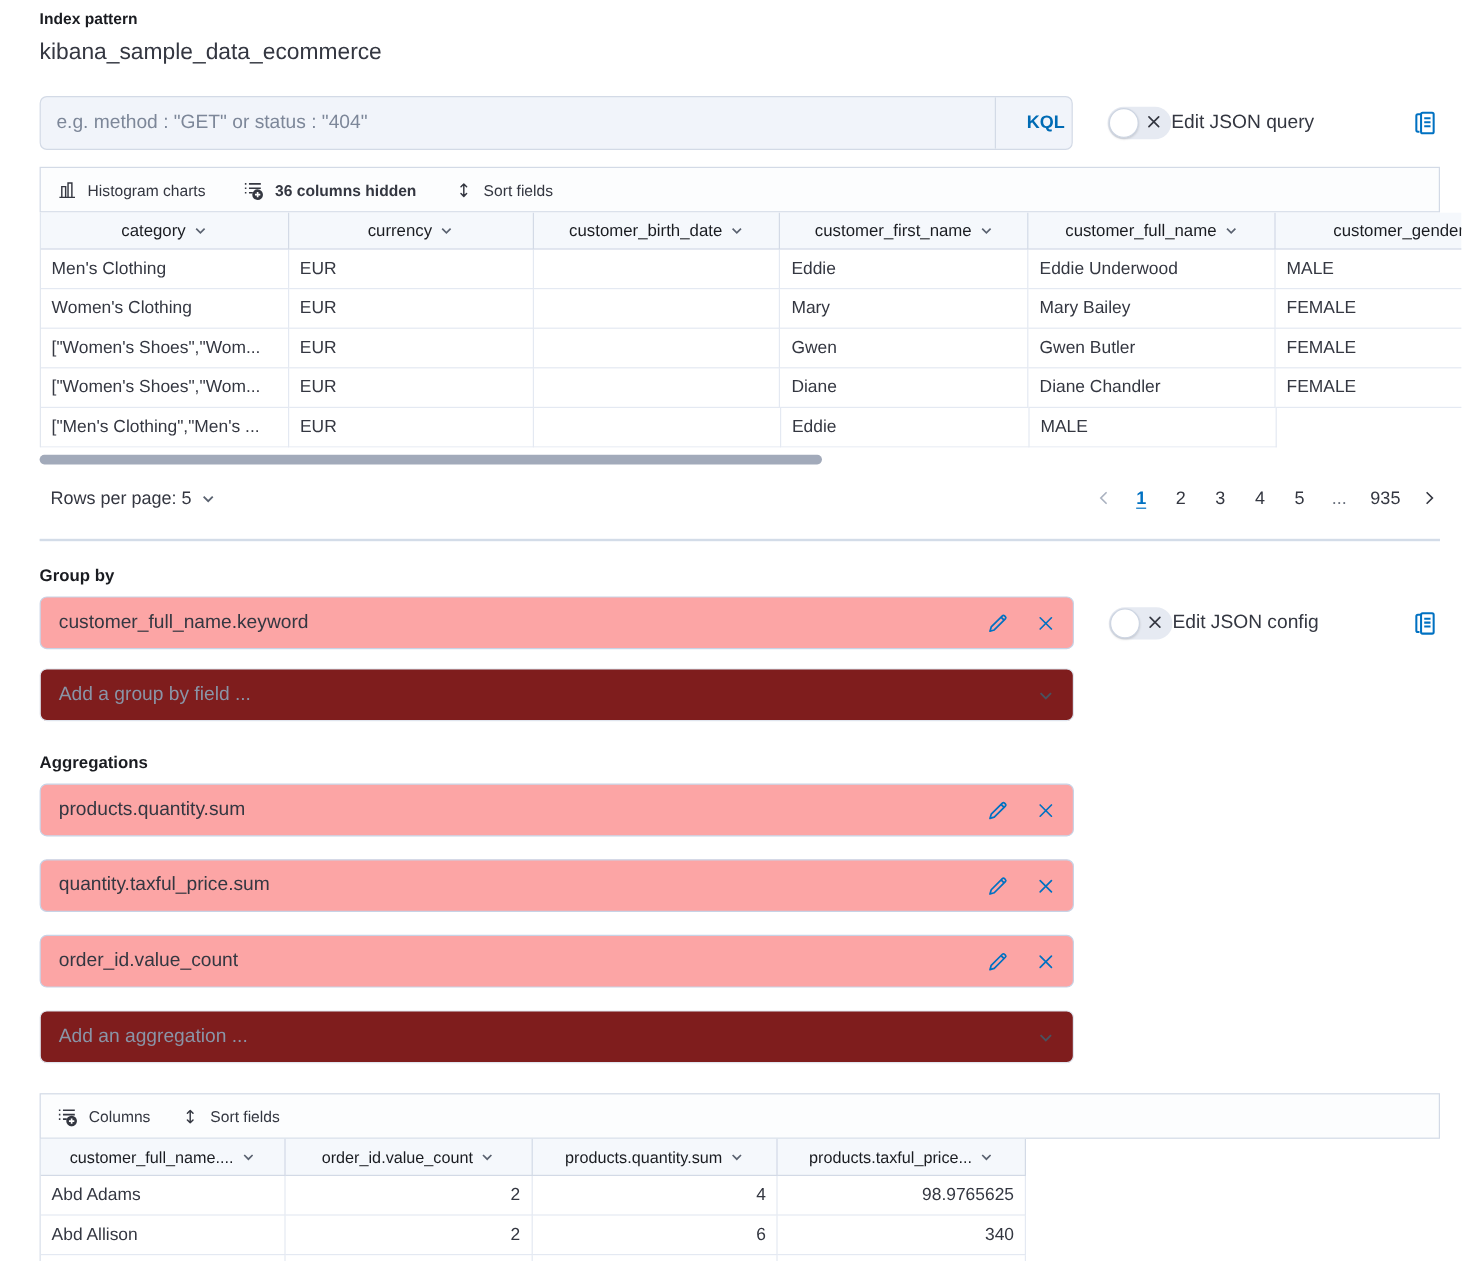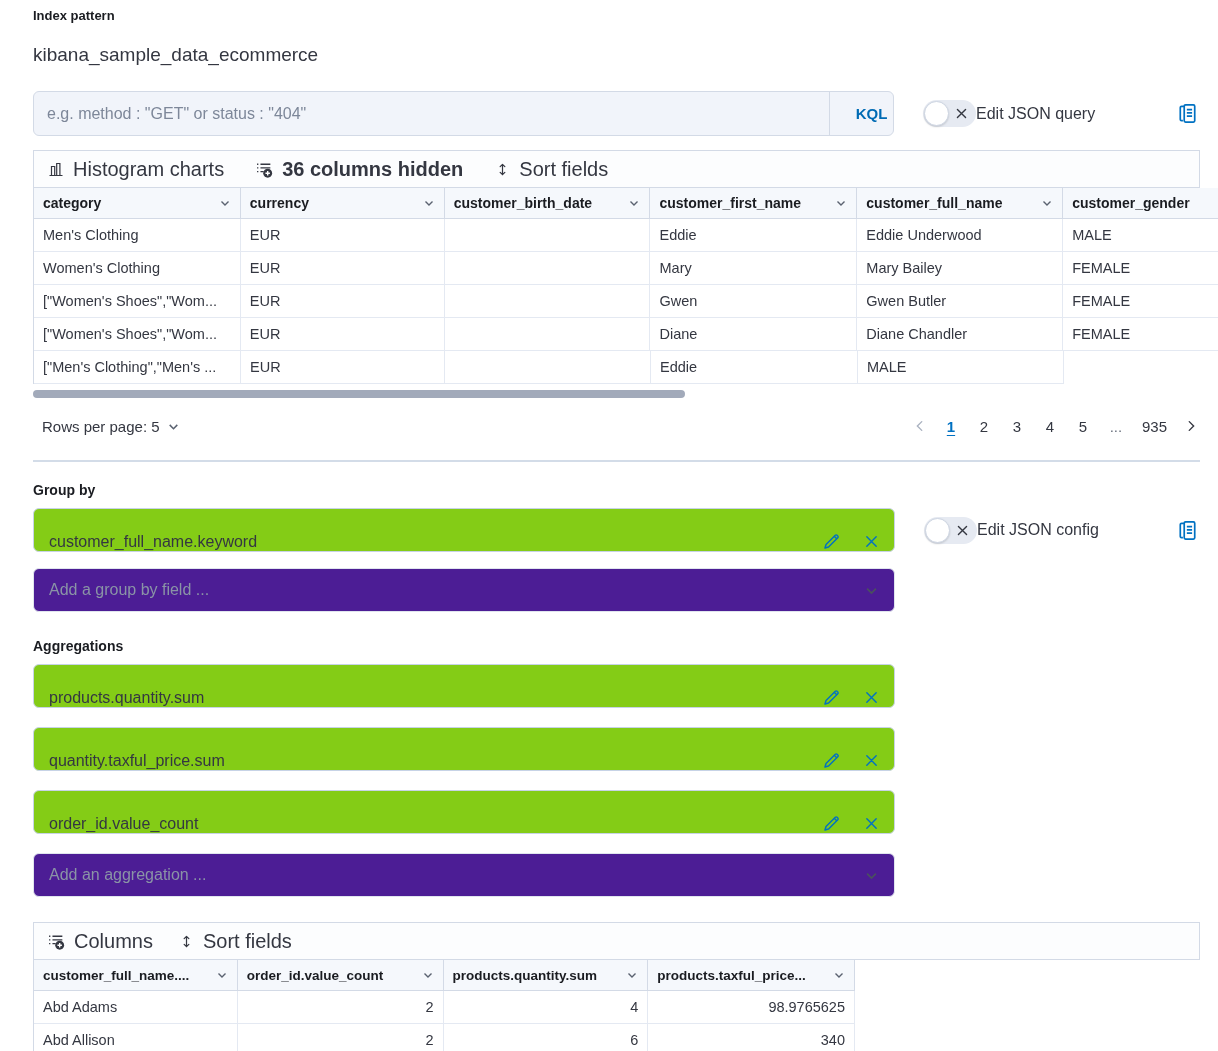--- a/index.html
+++ b/index.html
@@ -1,21 +1,21 @@
 <!DOCTYPE html>
 <html><head>
 <meta charset="utf-8">
 <style>
   * { box-sizing: border-box; margin: 0; padding: 0; }
   html,body { width:1218px; height:1051px; overflow:hidden; background:#fff;
     font-family:"Liberation Sans","DejaVu Sans",sans-serif; color:#343741; }
   .content { padding:8px 18px 0 33px; }
 
   
-  .ip-label { font-size:13px; font-weight:bold; color:#1a1c21; margin-bottom:21px; }
+  .ip-label { font-size:13px; font-weight:bold; color:#1a1c21; margin-bottom:10px; }
   .ip-value { font-size:19px; font-weight:normal; color:#343741; margin-bottom:25px; }
 
   
   .query-row { display:flex; align-items:center; margin-bottom:14px; }
   .search-box { width:861px; height:45px; background:#f1f4fa; border:1px solid #d3dae6;
     border-radius:6px; display:flex; align-items:center; overflow:hidden; }
   .search-ph { flex:1; padding:0 13px; font-size:16px; color:#7d8799; }
   .kql-btn { width:64px; height:100%; display:flex; align-items:center; justify-content:center;
     border-left:1px solid #d3dae6; color:#006bb4; font-size:15px; font-weight:bold; cursor:pointer;padding-left:20px; }
 
@@ -23,30 +23,30 @@
     margin-left:29px; flex:none; cursor:pointer; }
   .switch .knob { position:absolute; left:1px; top:1px; width:25px; height:25px; background:#fff;
     border:1px solid #cdd5e2; border-radius:50%; box-shadow:0 1px 2px rgba(0,0,0,.15); }
   .switch .switch-x { position:absolute; right:8px; top:6px; color:#343741; }
   .switch-label { font-size:16px; color:#343741; }
   .copy-icon { margin-left:auto; margin-right:2px; color:#0071c2; cursor:pointer; display:flex; }
 
   
   .toolbar { width:1167px; height:38px; border:1px solid #d3dae6; background:#fcfdfe;
     display:flex; align-items:center; padding:0 14px; gap:32px; }
-  .tb-btn { display:flex; align-items:center; gap:9px; font-size:20px; color:#343741; cursor:pointer; }
+  .tb-btn { display:flex; align-items:center; gap:9px; font-size:13px; color:#343741; cursor:pointer; }
   .tb-btn.bold { font-weight:bold; }
   .tb-icon { display:flex; color:#343741; }
 
   
   .grid-clip { width:1185px; overflow:hidden; }
   .grid { border-left:1px solid #d3dae6; }
   .g-hrow { display:flex; height:31px; background:#f5f8fc; }
-  .g-hcell { display:flex; align-items:center; justify-content:space-between; padding:0 9px;
-    font-size:14px; font-weight:bold; color:#1a1c21; border-right:1px solid #d3dae6;
+  .g-hcell { display:flex; align-items:center; justify-content:center; padding:0 9px;
+    font-size:14px; font-weight:normal; color:#1a1c21; border-right:1px solid #d3dae6;
     border-bottom:1px solid #d3dae6; cursor:pointer; white-space:nowrap; overflow:hidden; }
   .g-row { display:flex; height:33px; background:#fff; }
   .g-cell { display:flex; align-items:center; padding:0 9px; font-size:14.5px; color:#343741;
     border-right:1px solid #e4e9f2; border-bottom:1px solid #e4e9f2; white-space:nowrap; overflow:hidden; }
   .g-cell.num { justify-content:flex-end; }
   .chev { color:#5a6270; flex:none; margin-left:6px; display:flex; }
 
   .g1w { width:1236px; }
   .c10{width:207px}.c11{width:204px}.c12{width:206px}.c13{width:207px}.c14{width:206px}.c15{width:206px}
   .g2w { width:822px; }
@@ -64,26 +64,26 @@
   .page-btn.active { color:#0071c2; font-weight:bold; text-decoration:underline; text-underline-offset:3px; }
   .page-ellipsis { color:#69707d; }
   .page-arrow { display:flex; cursor:pointer; color:#343741; padding:0 2px; }
   .page-arrow.disabled { color:#aab2c0; cursor:default; }
 
   .divider { width:1167px; border-top:2px solid #d3dce8; margin:16px 0 20px 0; }
 
   
   .sec-label { font-size:14px; font-weight:bold; color:#1a1c21; margin-bottom:10px; }
   .field-row { display:flex; align-items:center; margin-bottom:16px; }
-  .field-box { width:862px; height:44px; background:#84cc16; border:1px solid #c7d3e6; border-radius:6px;
-    display:flex; align-items:flex-end; padding:0 15px; }
+  .field-box { width:862px; height:44px; background:#fca5a5; border:1px solid #c7d3e6; border-radius:6px;
+    display:flex; align-items:center; padding:0 15px; }
   .field-box .val { font-size:16px; color:#343741; }
   .field-actions { margin-left:auto; display:flex; align-items:center; gap:23px; }
   .act-icon { color:#0071c2; display:flex; cursor:pointer; }
-  .add-select { width:862px; height:44px; background:#4c1d95; border:1px solid #e0e5ee; border-radius:6px;
+  .add-select { width:862px; height:44px; background:#7f1d1d; border:1px solid #e0e5ee; border-radius:6px;
     display:flex; align-items:center; padding:0 15px; margin-bottom:16px; cursor:pointer; }
   .add-select .ph { font-size:16px; color:#8a94a6; }
   .add-select .chev { margin-left:auto; color:#4a515e; }
   .agg-gap { margin-bottom:19px; }
   .mt-agg { margin-top:26px; }
   .mt-tb2 { margin-top:25px; }
 </style>
 </head>
 <body>
 

